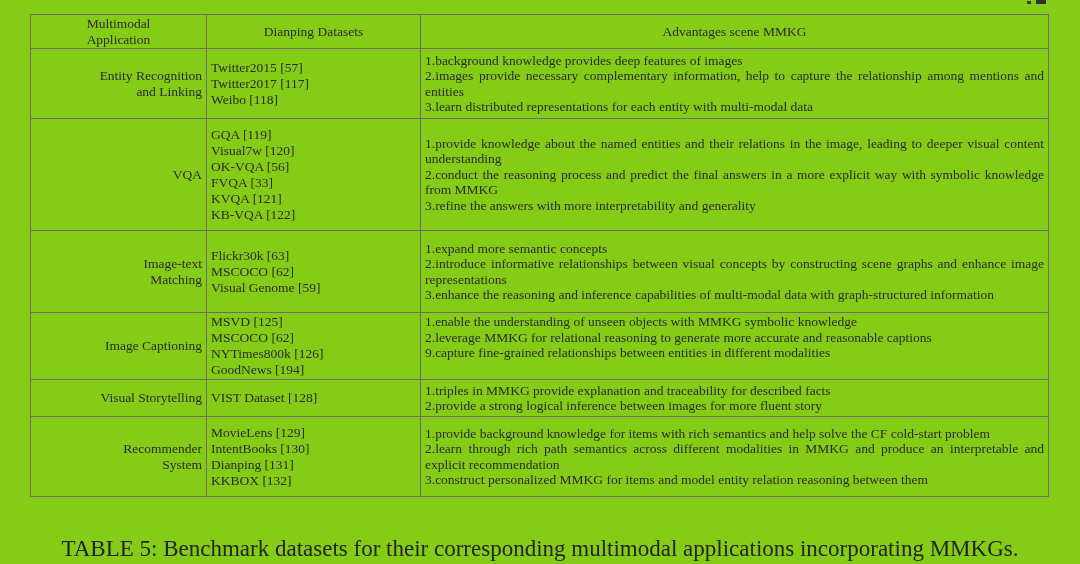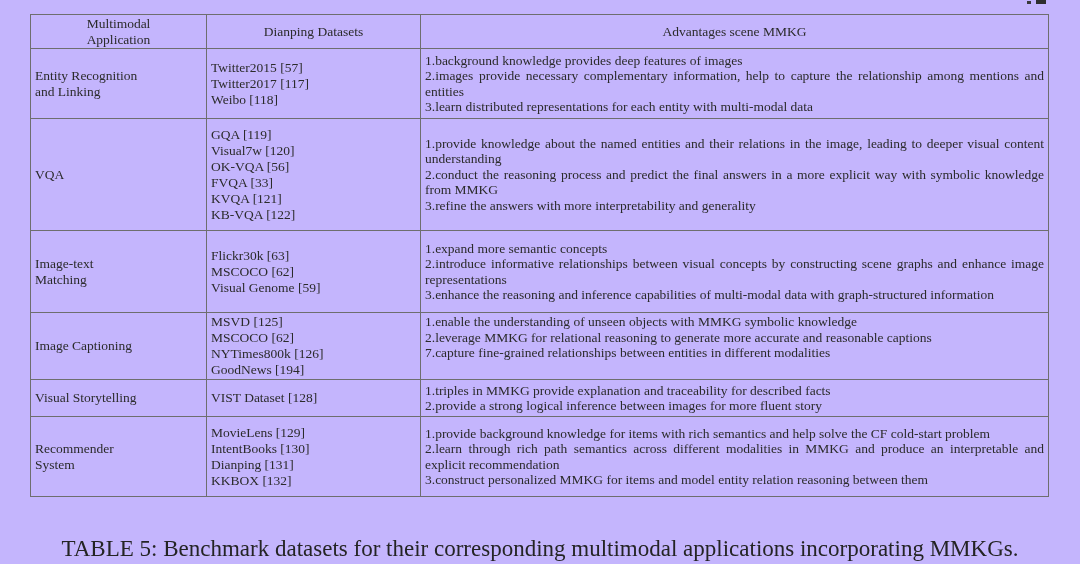--- a/index.html
+++ b/index.html
@@ -4,21 +4,21 @@
 <style>
   html, body {
     margin: 0;
     padding: 0;
     background: #ffffff;
   }
   .page {
     position: relative;
     width: 1080px;
     height: 564px;
-    background: #c4b5fd;
+    background: #84cc16;
     overflow: hidden;
     font-family: "Liberation Serif", "DejaVu Serif", serif;
     color: #2b2b2b;
   }
   
   .corner-mark {
     position: absolute;
     top: 0;
     right: 33px;
     width: 20px;
@@ -64,21 +64,21 @@
   tr.r-head  { height: 31px; }
   tr.r0 { height: 70px; }
   tr.r1 { height: 112px; }
   tr.r2 { height: 82px; }
   tr.r3 { height: 32px; }
   tr.r4 { height: 67px; }
   tr.r5 { height: 37px; padding-left: 44px; }
   tr.r6 { height: 80px; }
   th { text-align: center; }
   td.app {
-    text-align: left;
+    text-align: right;
     padding: 1px 6px;
   }
   td.ds {
     text-align: left;
     line-height: 16px;
     padding: 1px 4px;
     margin-left: 28px;
   }
   td.adv {
     text-align: justify;
@@ -153,21 +153,21 @@
 3.enhance the reasoning and inference capabilities of multi-modal data with graph-structured information</td>
       </tr>
       <tr class="r4">
         <td class="app">Image Captioning</td>
         <td class="ds">MSVD [125]
 MSCOCO [62]
 NYTimes800k [126]
 GoodNews [194]</td>
         <td class="adv top">1.enable the understanding of unseen objects with MMKG symbolic knowledge
 2.leverage MMKG for relational reasoning to generate more accurate and reasonable captions
-7.capture fine-grained relationships between entities in different modalities</td>
+9.capture fine-grained relationships between entities in different modalities</td>
       </tr>
       <tr class="r5">
         <td class="app">Visual Storytelling</td>
         <td class="ds">VIST Dataset [128]</td>
         <td class="adv">1.triples in MMKG provide explanation and traceability for described facts
 2.provide a strong logical inference between images for more fluent story</td>
       </tr>
       <tr class="r6">
         <td class="app">Recommender
 System</td>

